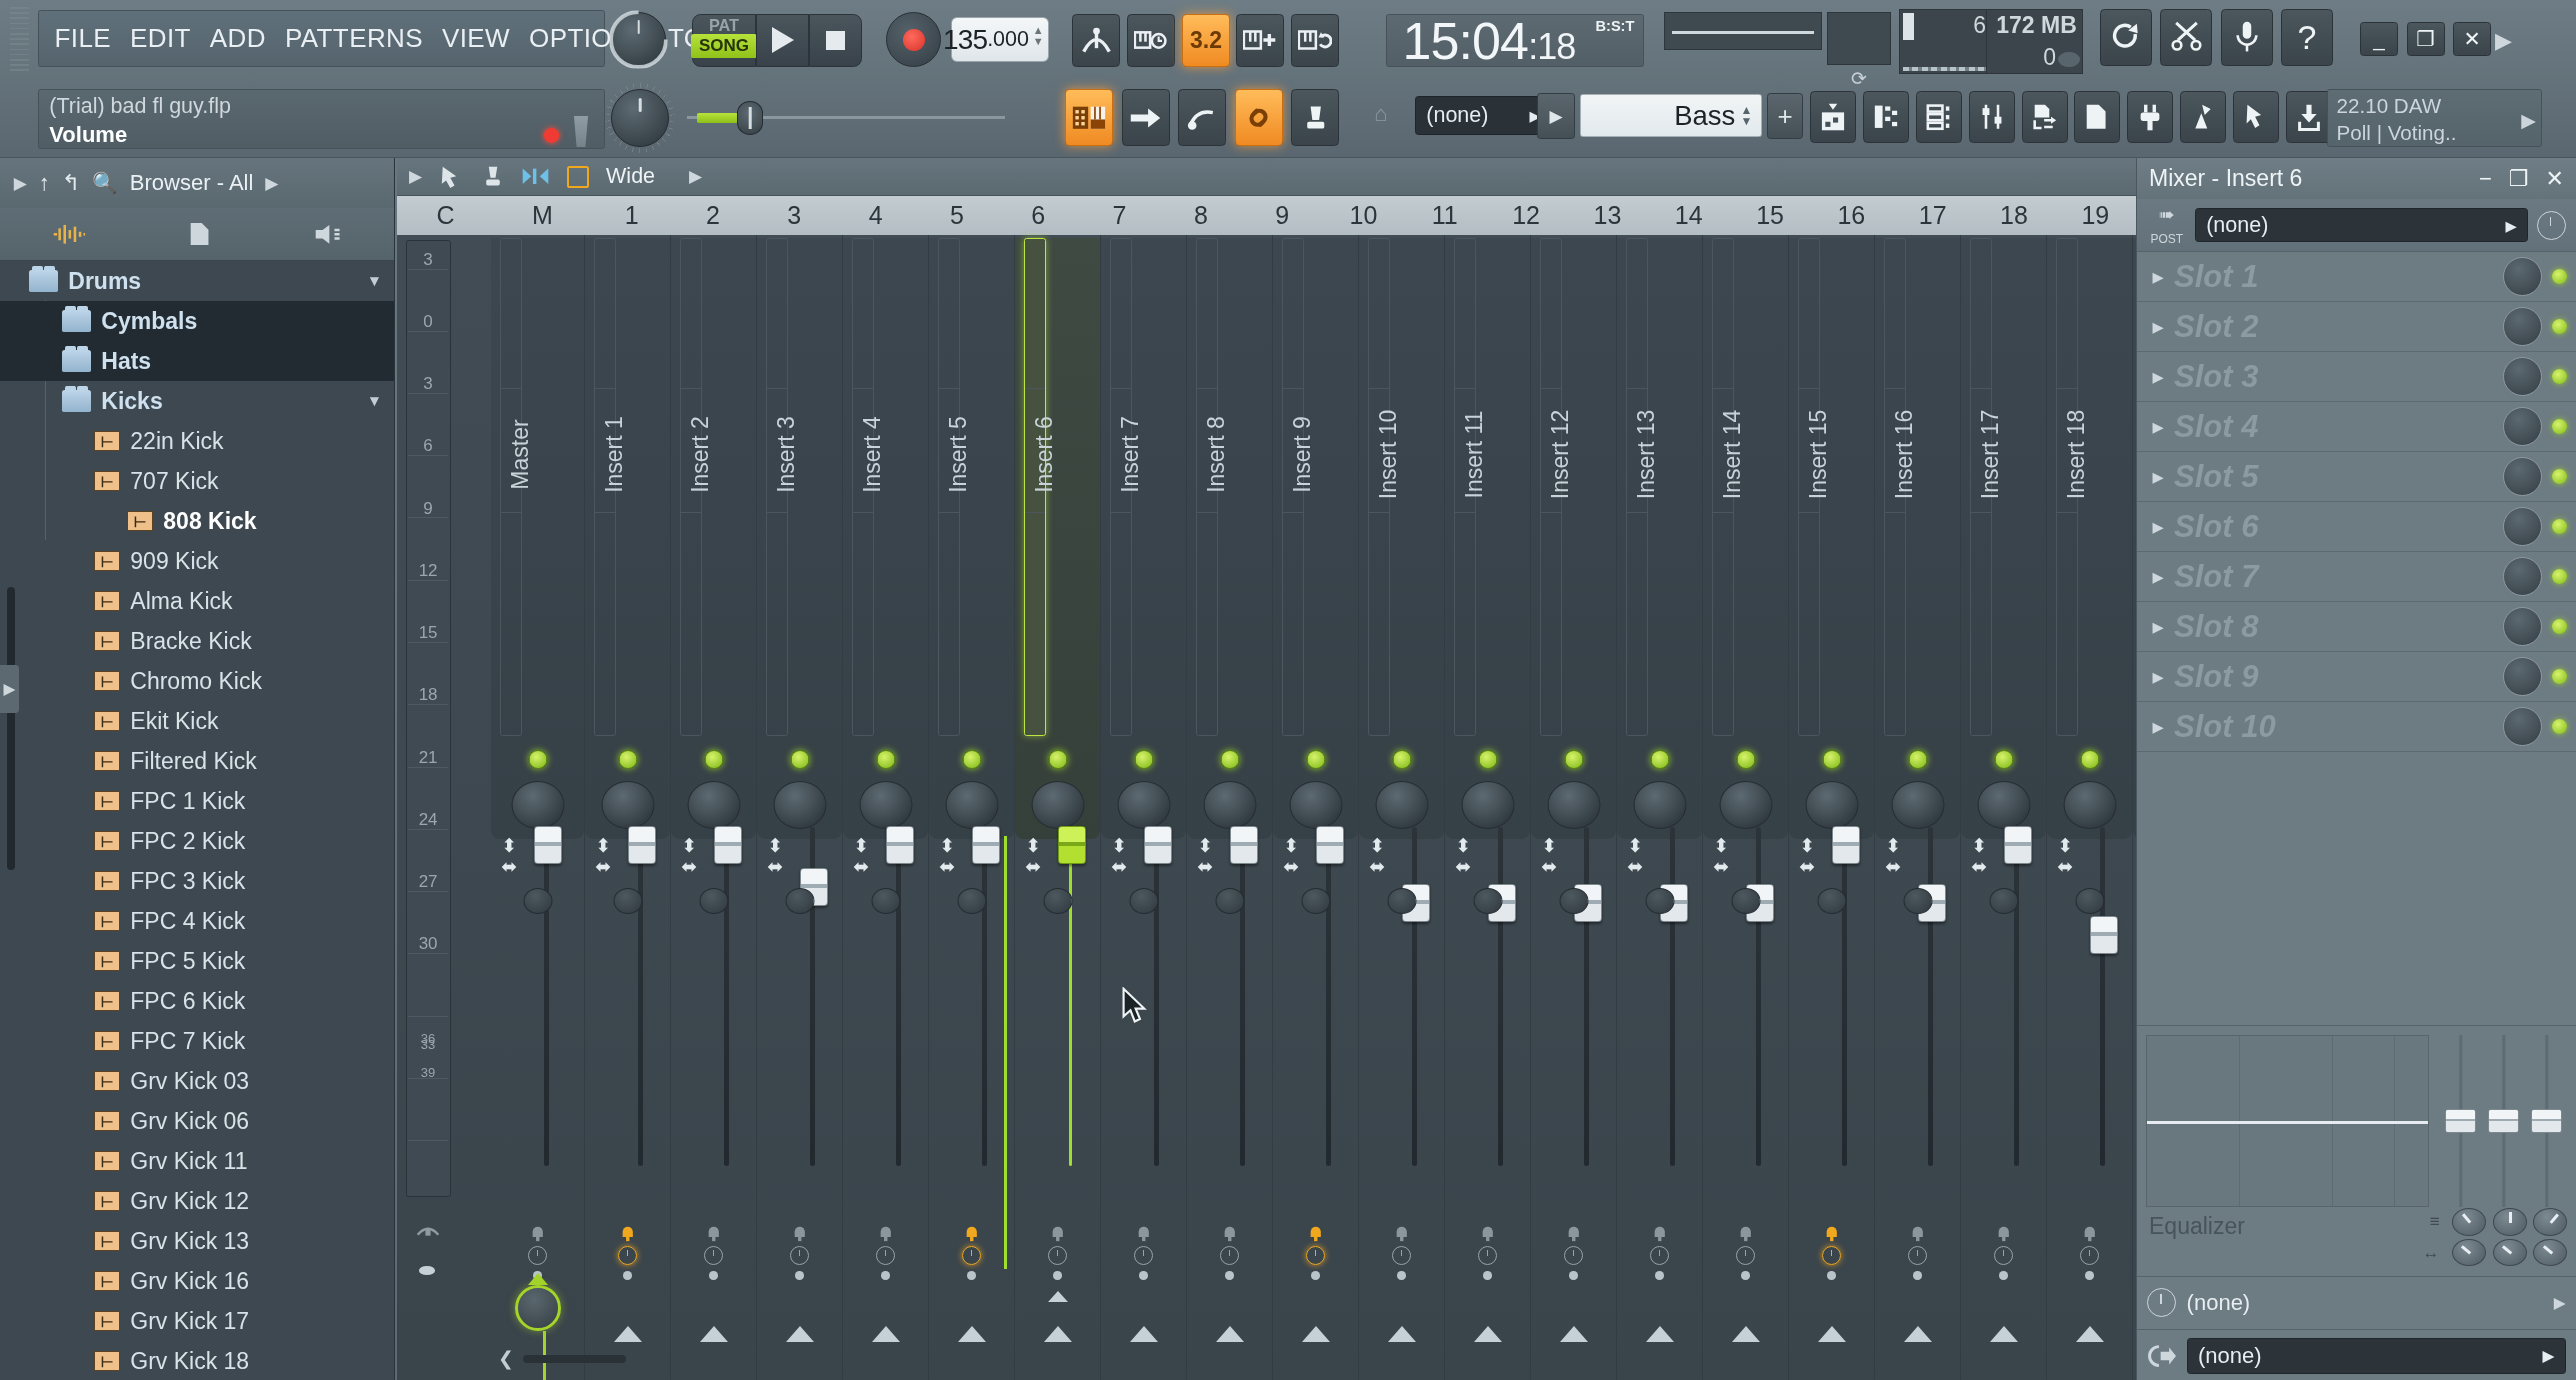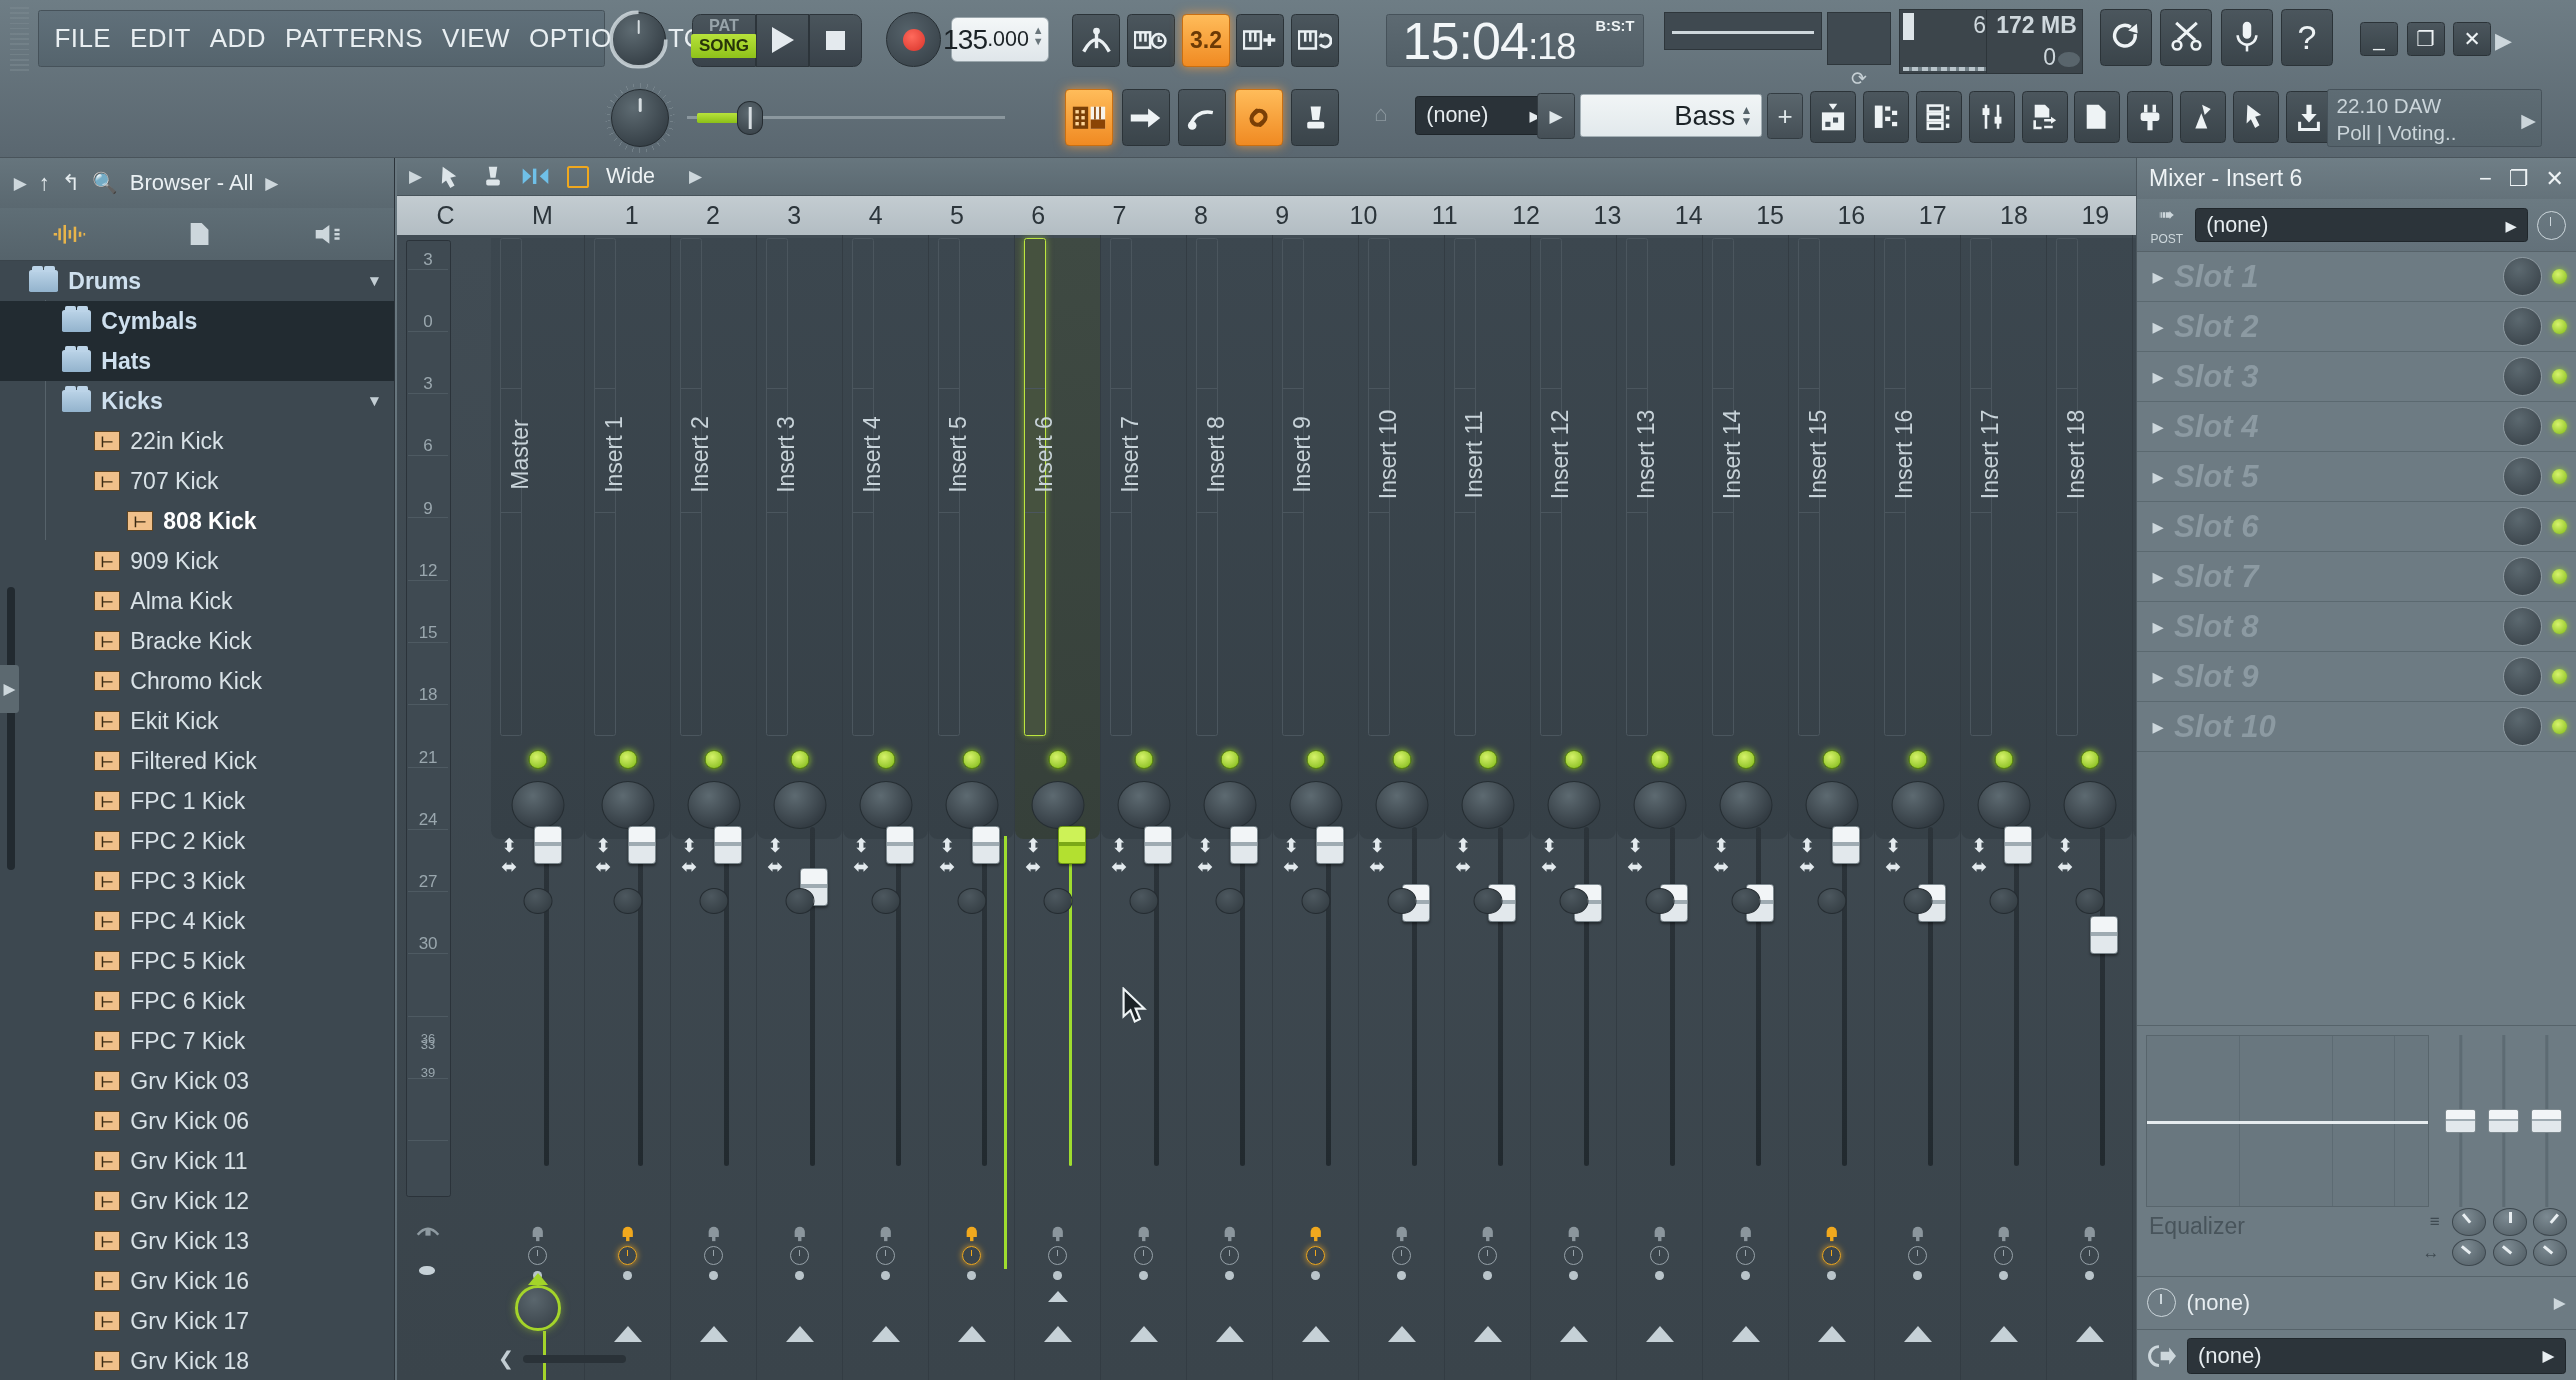--- a/index.html
+++ b/index.html
@@ -398,20 +398,26 @@
         <div class="wbtn">❐</div>
         <div class="wbtn">✕</div>
       </div>
       <div style="position:absolute;left:2495px;top:27.5px;color:#cdd7dc;font-size:22px">▶</div>
     </div>
 
     <div class="tb-row" style="top:79px">
       <div class="grip" style="left:10.3px;top:86px;height:60px"></div>
     </div>
 
+    <div id="titlebox">
+      <div class="t1">(Trial) bad fl guy.flp</div>
+      <div class="t2">Volume</div>
+      <div class="rec-dot"></div>
+      <div class="trash"></div>
+    </div>
 
     <div id="pitchknob" class="knob">
       <div class="knob-dots"></div>
       <div class="tick"></div>
     </div>
 
     <div id="volslider">
       <div class="track"></div>
       <div class="fill"></div>
       <div class="hand"></div>

